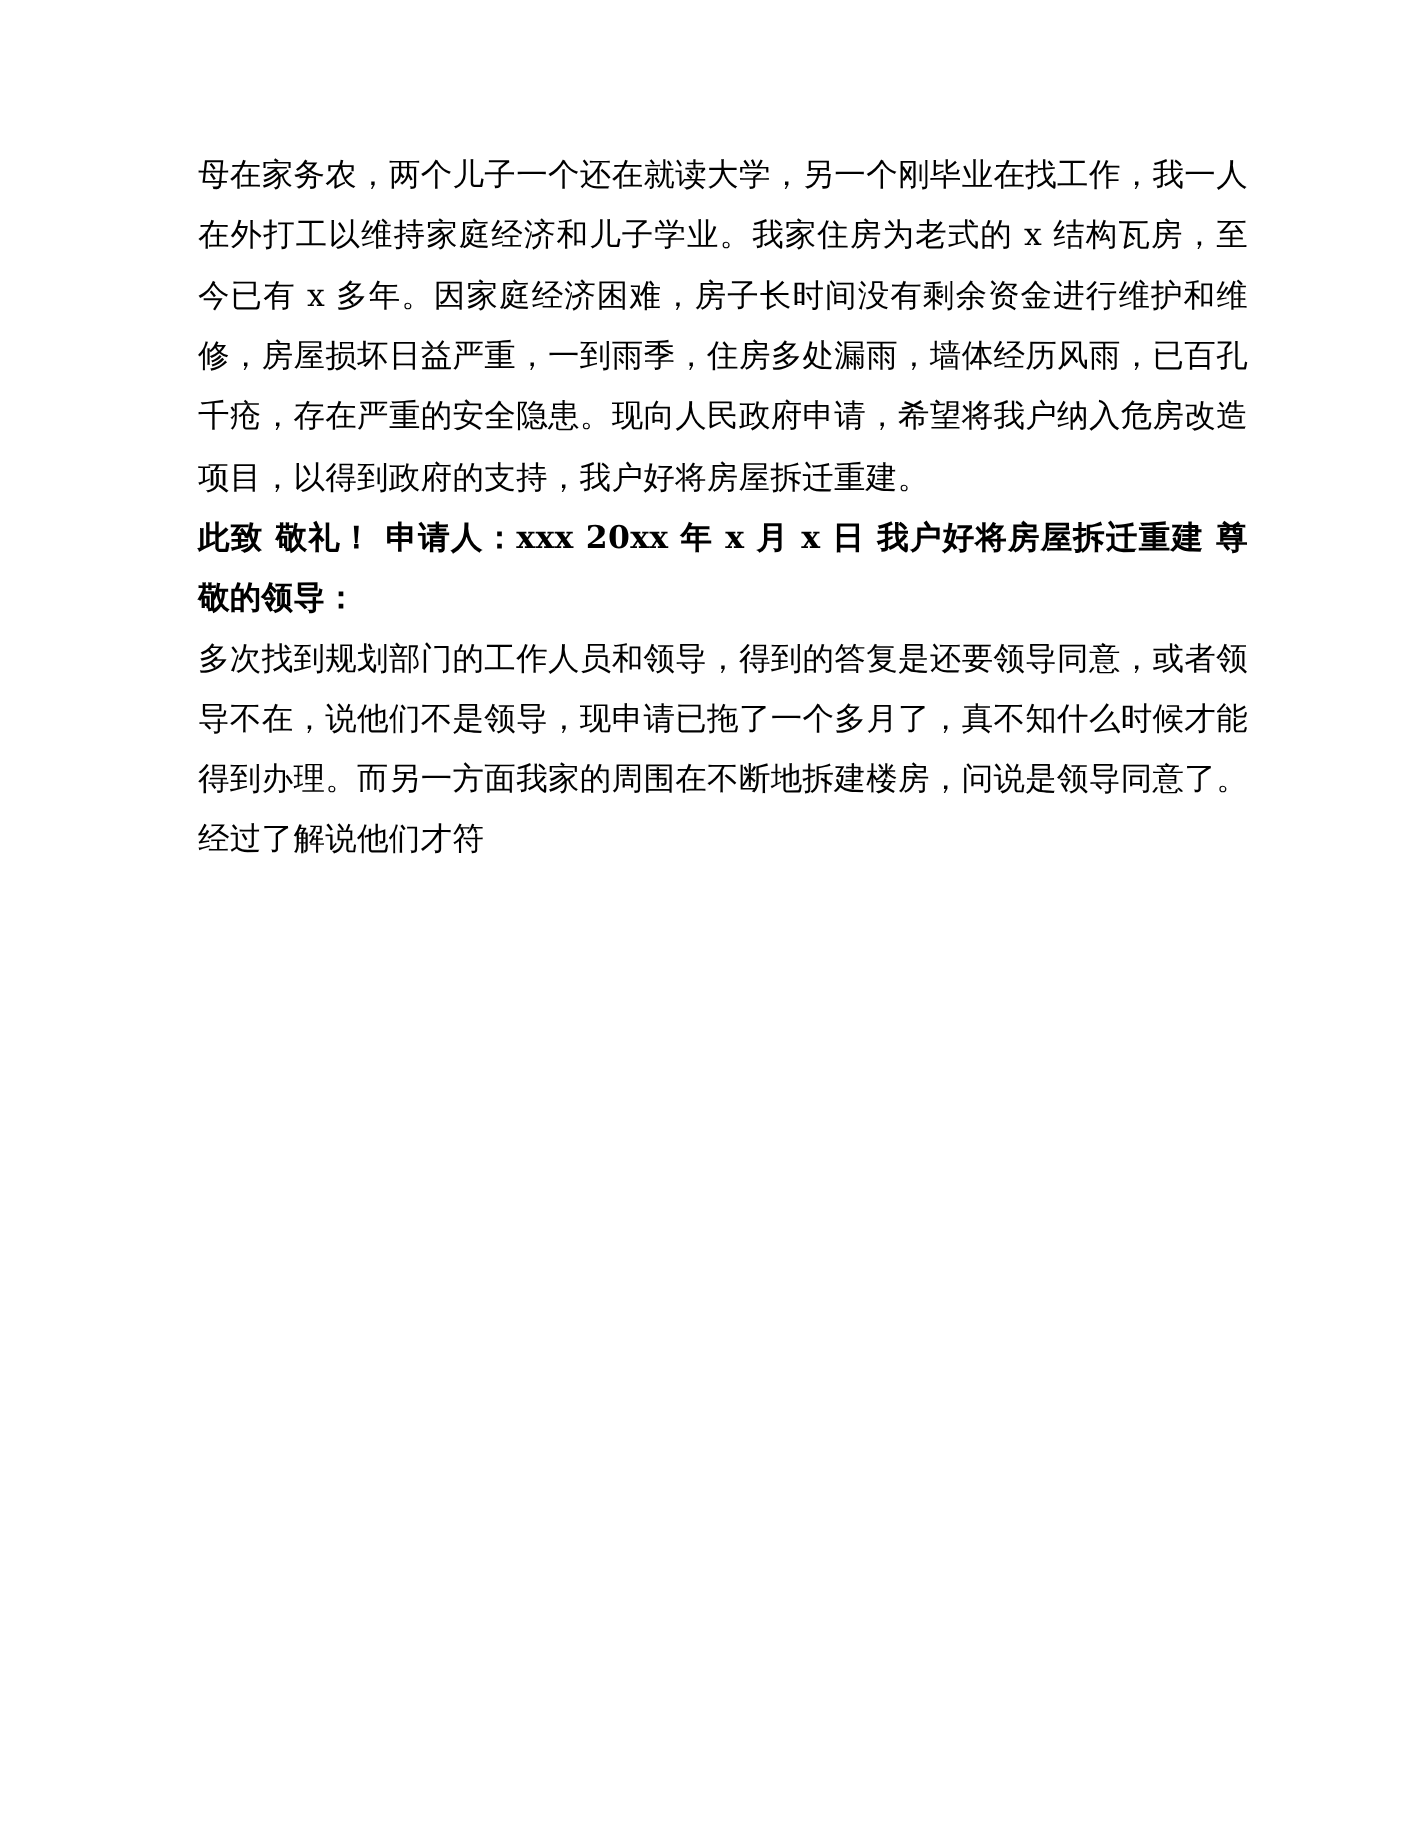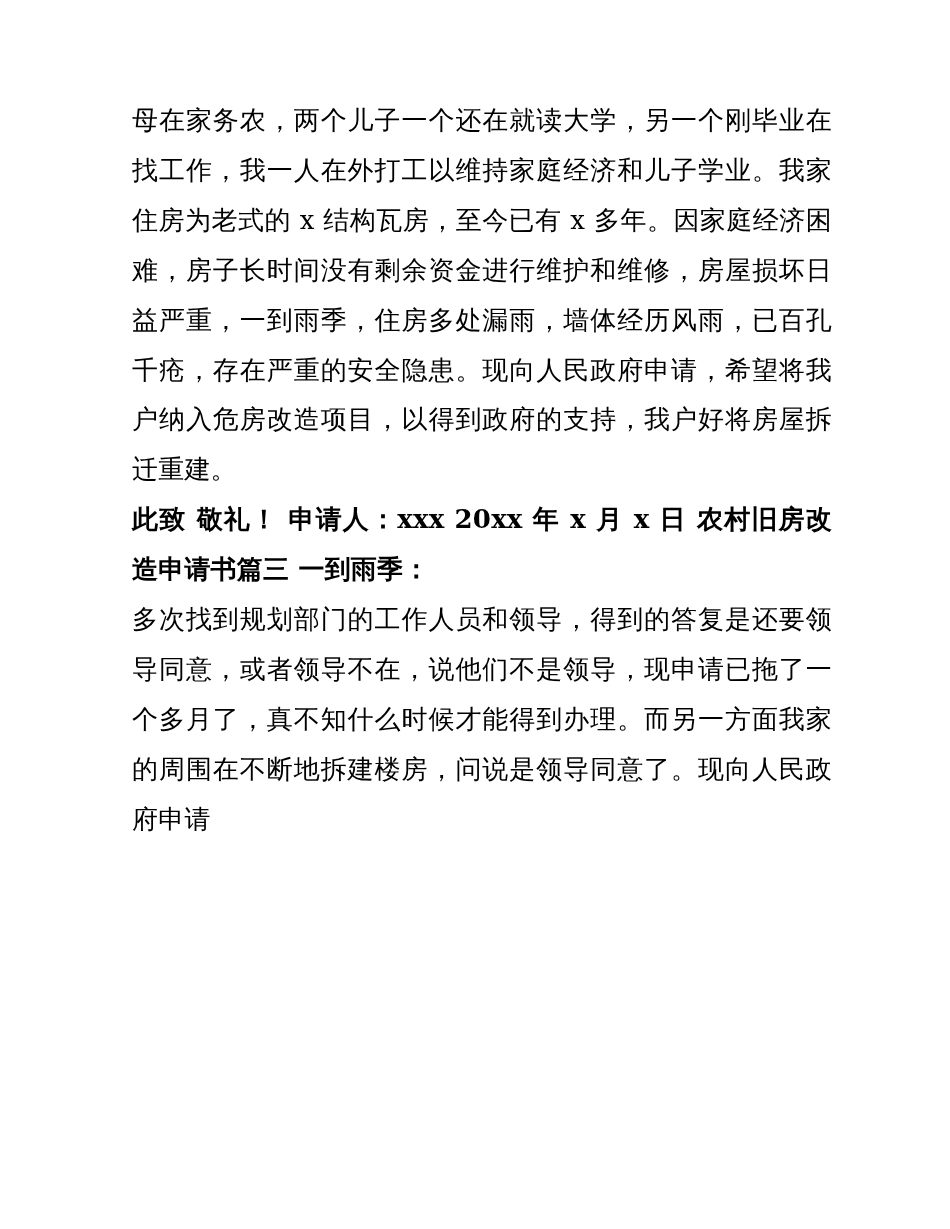--- a/index.html
+++ b/index.html
@@ -12,21 +12,21 @@
     height: 1229px;
     background: #ffffff;
     position: relative;
     box-sizing: border-box;
     padding: 96px 118px 40px 132px;
     font-family: "DejaVu Serif", "Liberation Serif", serif;
     color: #000000;
     overflow: hidden;
   }
   .doc-body {
-    font-size: 26px;
+    font-size: 21px;
     line-height: 1.92;
     text-align: justify;
     text-justify: inter-ideograph;
     letter-spacing: 0.2px;
   }
   .para {
     margin: 0;
     text-indent: 0;
     word-break: break-all;
   }
@@ -36,16 +36,16 @@
   .bold {
     font-weight: bold;
   }
 </style>
 </head>
 <body>
 
 <div class="page">
   <div class="doc-body">
     <p class="para">母在家务农，两个儿子一个还在就读大学，另一个刚毕业在找工作，我一人在外打工以维持家庭经济和儿子学业。我家住房为老式的 x 结构瓦房，至今已有 x 多年。因家庭经济困难，房子长时间没有剩余资金进行维护和维修，房屋损坏日益严重，一到雨季，住房多处漏雨，墙体经历风雨，已百孔千疮，存在严重的安全隐患。现向人民政府申请，希望将我户纳入危房改造项目，以得到政府的支持，我户好将房屋拆迁重建。</p>
-    <p class="para bold">此致 敬礼！ 申请人：xxx 20xx 年 x 月 x 日 农村旧房改造申请书篇三 一到雨季：</p>
-    <p class="para">多次找到规划部门的工作人员和领导，得到的答复是还要领导同意，或者领导不在，说他们不是领导，现申请已拖了一个多月了，真不知什么时候才能得到办理。而另一方面我家的周围在不断地拆建楼房，问说是领导同意了。现向人民政府申请</p>
+    <p class="para bold">此致 敬礼！ 申请人：xxx 20xx 年 x 月 x 日 我户好将房屋拆迁重建 尊敬的领导：</p>
+    <p class="para">多次找到规划部门的工作人员和领导，得到的答复是还要领导同意，或者领导不在，说他们不是领导，现申请已拖了一个多月了，真不知什么时候才能得到办理。而另一方面我家的周围在不断地拆建楼房，问说是领导同意了。经过了解说他们才符</p>
   </div>
 </div>
 
 </body></html>

